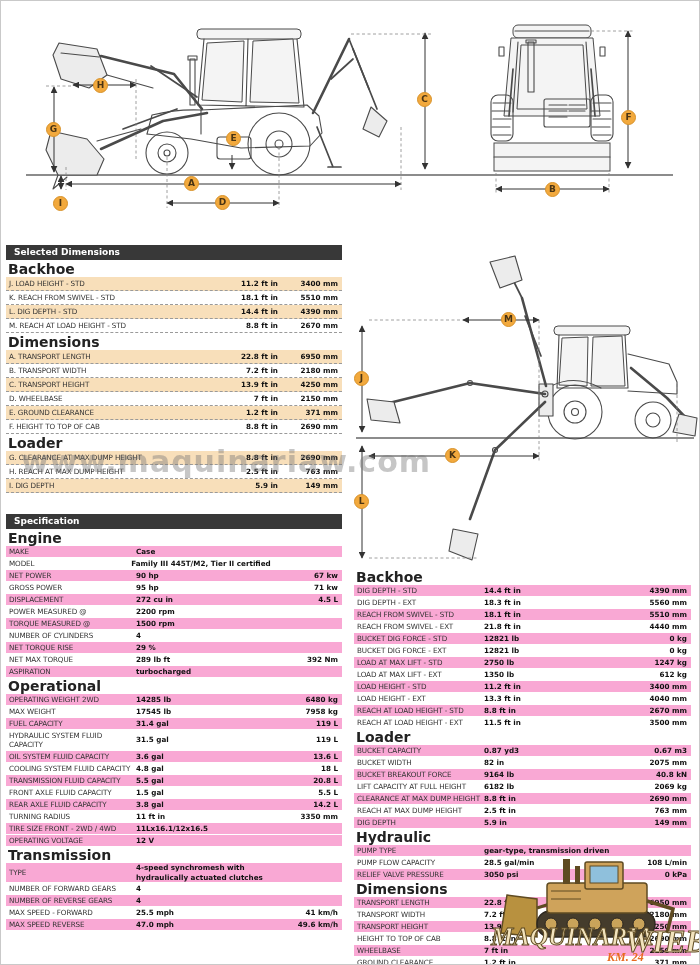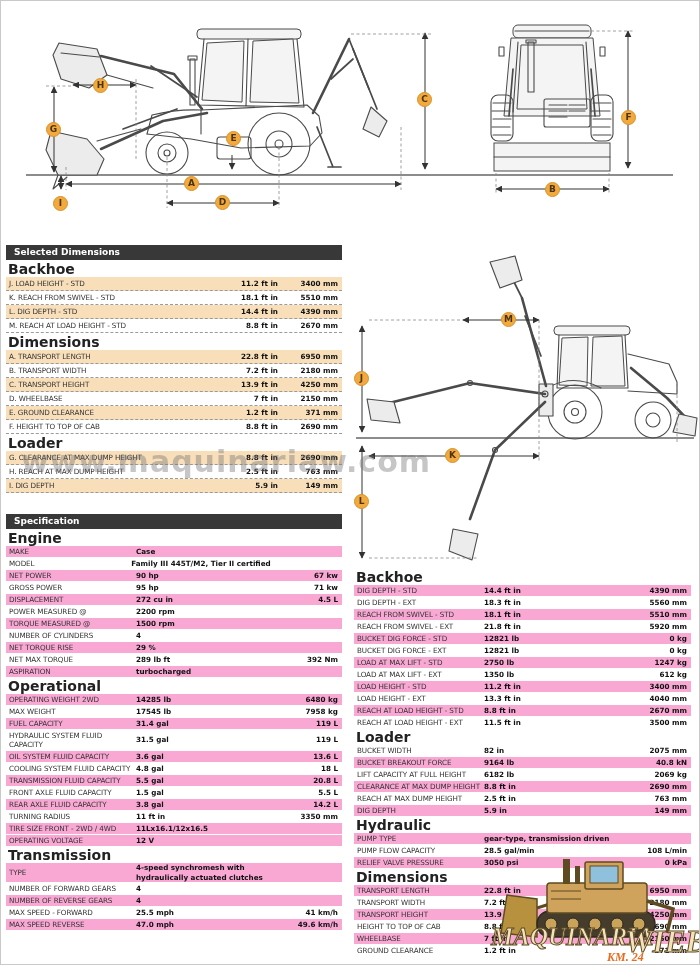--- a/index.html
+++ b/index.html
@@ -415,21 +415,21 @@
         <div class="sm">5560 mm</div>
       </div>
       <div class="srow g">
         <div class="sl">REACH FROM SWIVEL - STD</div>
         <div class="sv">18.1 ft in</div>
         <div class="sm">5510 mm</div>
       </div>
       <div class="srow">
         <div class="sl">REACH FROM SWIVEL - EXT</div>
         <div class="sv">21.8 ft in</div>
-        <div class="sm">5920 mm</div>
+        <div class="sm">4440 mm</div>
       </div>
       <div class="srow g">
         <div class="sl">BUCKET DIG FORCE - STD</div>
         <div class="sv">12821 lb</div>
         <div class="sm">0 kg</div>
       </div>
       <div class="srow">
         <div class="sl">BUCKET DIG FORCE - EXT</div>
         <div class="sv">12821 lb</div>
         <div class="sm">0 kg</div>
@@ -458,20 +458,25 @@
         <div class="sl">REACH AT LOAD HEIGHT - STD</div>
         <div class="sv">8.8 ft in</div>
         <div class="sm">2670 mm</div>
       </div>
       <div class="srow">
         <div class="sl">REACH AT LOAD HEIGHT - EXT</div>
         <div class="sv">11.5 ft in</div>
         <div class="sm">3500 mm</div>
       </div>
       <div class="subhead">Loader</div>
+      <div class="srow g">
+        <div class="sl">BUCKET CAPACITY</div>
+        <div class="sv">0.87 yd3</div>
+        <div class="sm">0.67 m3</div>
+      </div>
       <div class="srow">
         <div class="sl">BUCKET WIDTH</div>
         <div class="sv">82 in</div>
         <div class="sm">2075 mm</div>
       </div>
       <div class="srow g">
         <div class="sl">BUCKET BREAKOUT FORCE</div>
         <div class="sv">9164 lb</div>
         <div class="sm">40.8 kN</div>
       </div>

